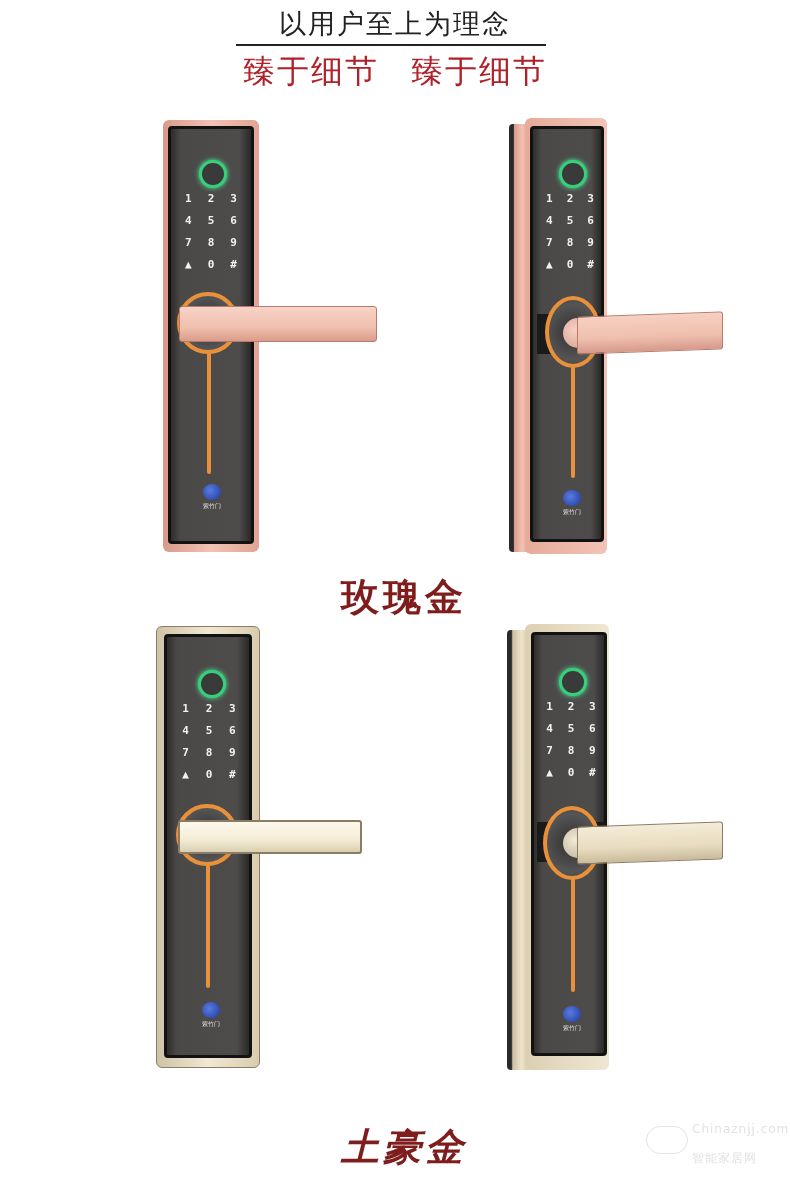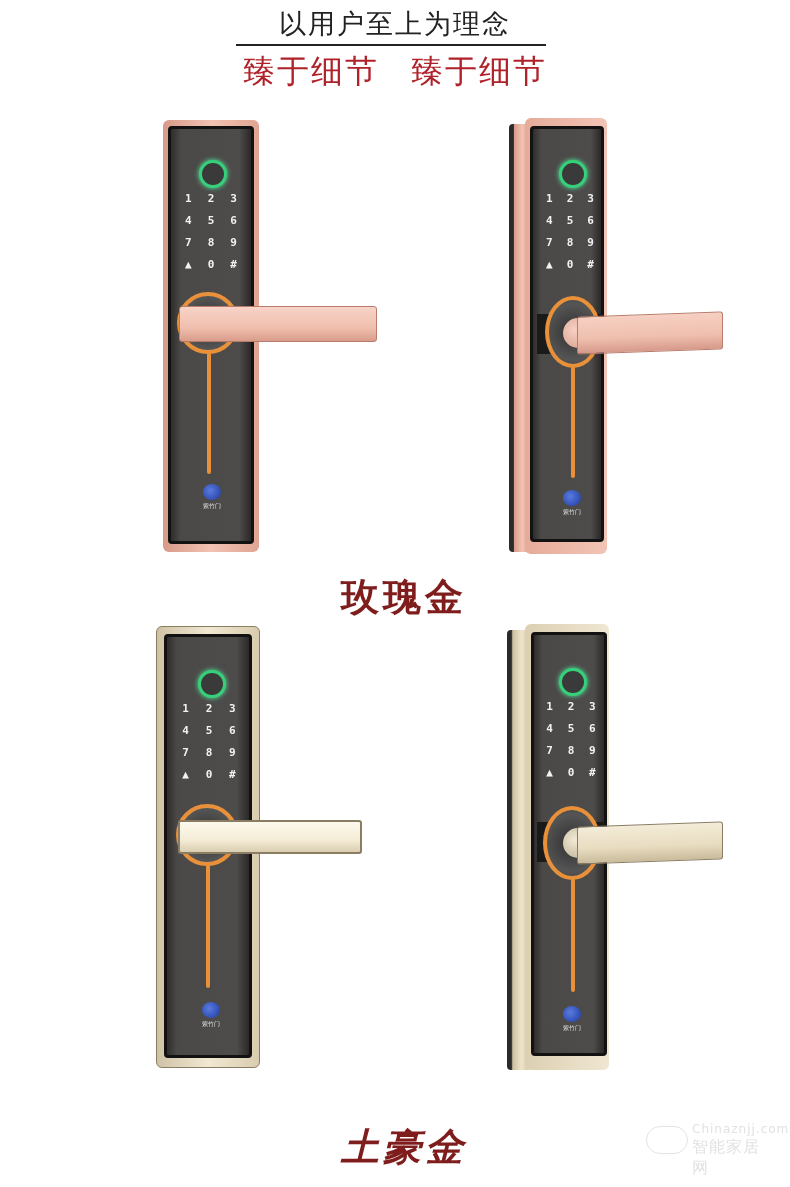--- a/index.html
+++ b/index.html
@@ -19,21 +19,21 @@
   .keys{position:absolute;display:grid;grid-template-columns:repeat(3,1fr);row-gap:9px;color:#f2f2f2;font-family:"DejaVu Sans Mono",monospace;font-size:11px;font-weight:bold;text-align:center;}
   .ring{position:absolute;border-radius:50%;border:4px solid #e8913a;background:radial-gradient(circle,#2f2f2f 0%,#555 70%,#3a3a3a 100%);box-sizing:border-box;}
   .stem{position:absolute;width:4px;background:#e8913a;border-radius:2px;}
   .handle{position:absolute;border-radius:3px;box-sizing:border-box;}
   .logo{position:absolute;width:18px;height:16px;border-radius:50%;background:radial-gradient(circle at 40% 40%,#5a7be0,#1d3a9e);}
   .logo-text{position:absolute;font-size:6px;color:#eaeaea;width:30px;text-align:center;}
   .side{position:absolute;}
   .watermark{position:absolute;left:646px;top:1120px;width:120px;height:40px;color:#e2e2e2;font-size:15px;}
   .wm-cloud{position:absolute;left:0;top:6px;width:40px;height:26px;border:1px solid #e4e4e4;border-radius:14px;}
   .wm-en{position:absolute;left:46px;top:2px;font-size:12px;letter-spacing:1px;}
-  .wm-cn{position:absolute;left:46px;top:17px;font-size:16px;letter-spacing:1px;}
+  .wm-cn{position:absolute;left:46px;top:30px;font-size:12px;letter-spacing:1px;}
 </style>
 </head>
 <body>
 
 <div class="header">
   <div class="slogan-top">以用户至上为理念</div>
   <div class="rule"></div>
   <div class="slogan-main">
     <span>臻于细节</span>
     <span>臻于细节</span>

